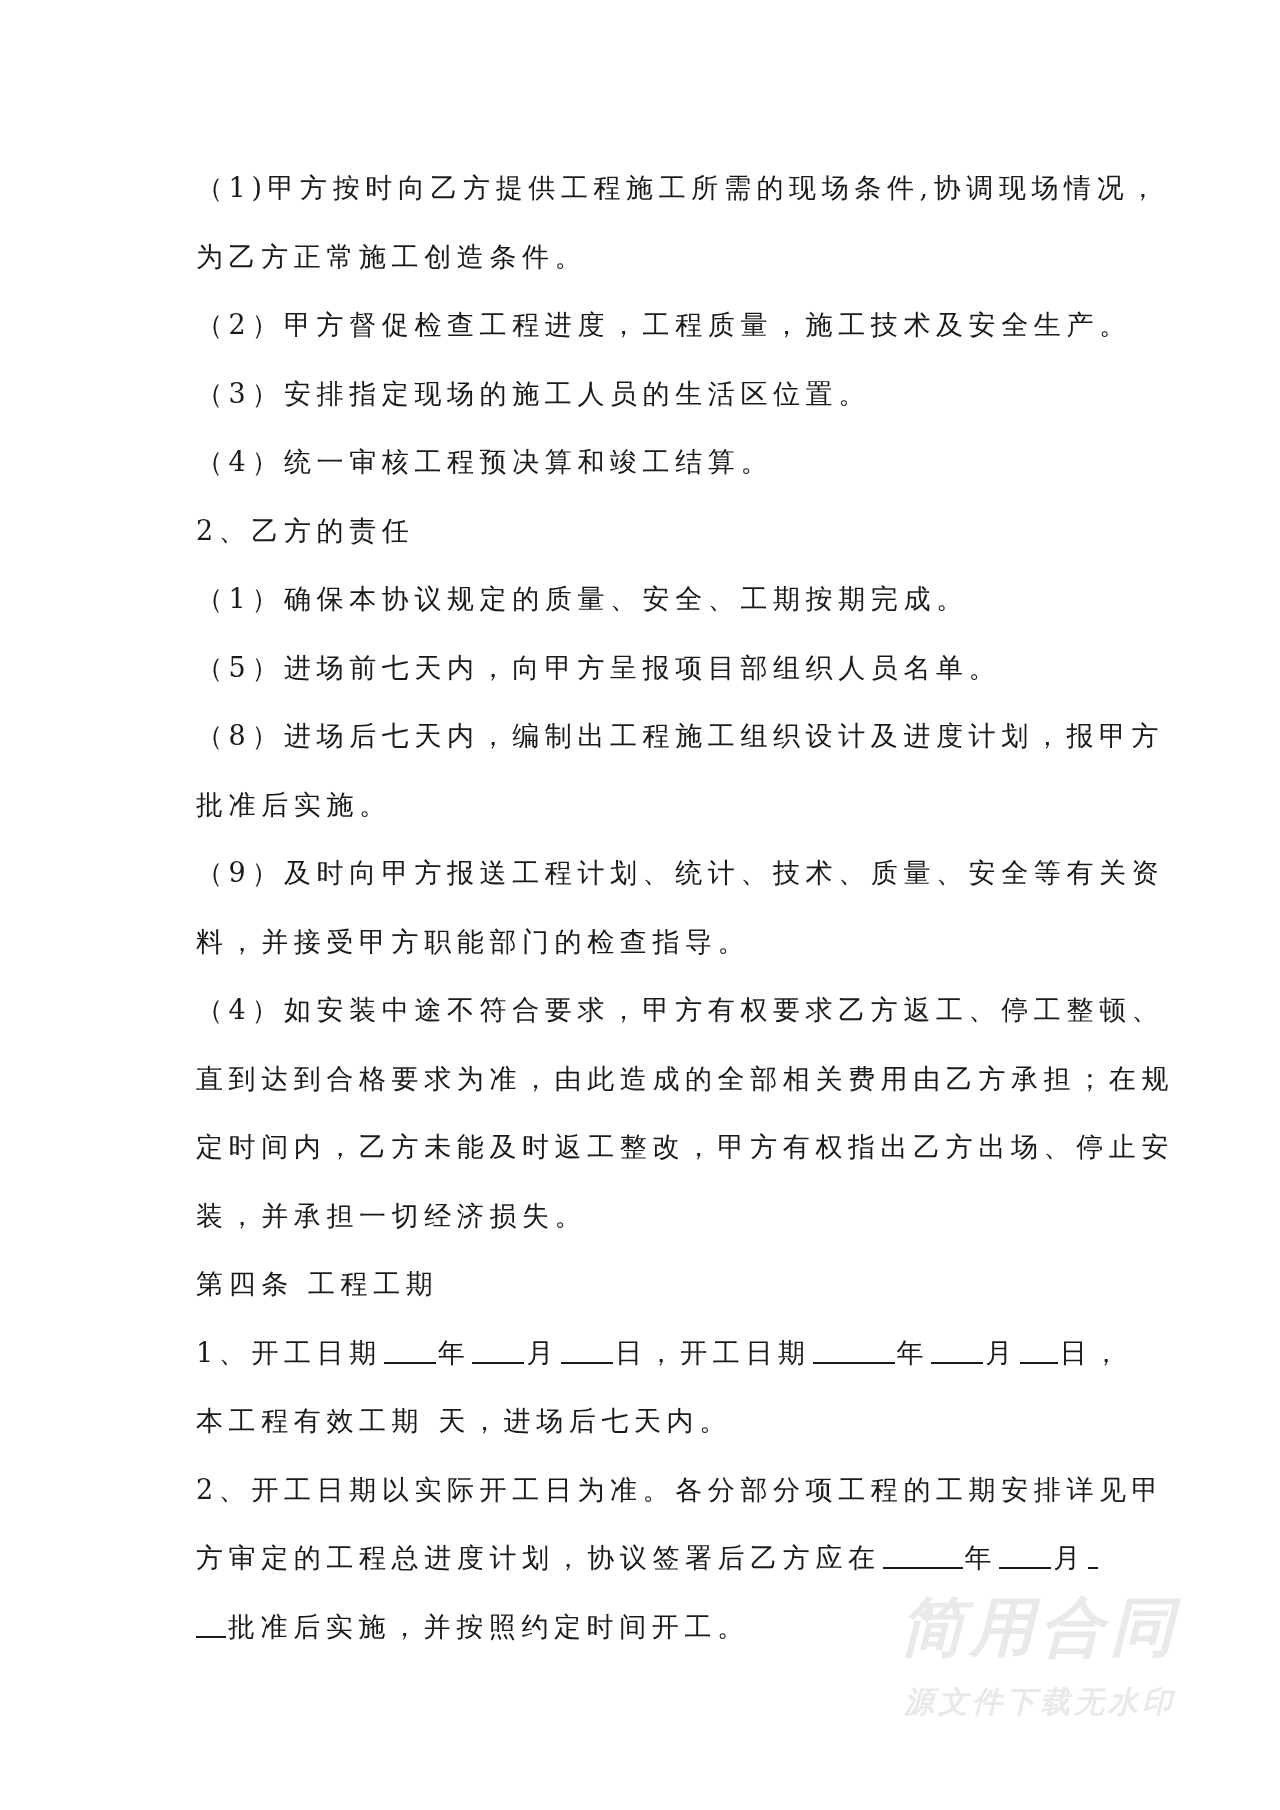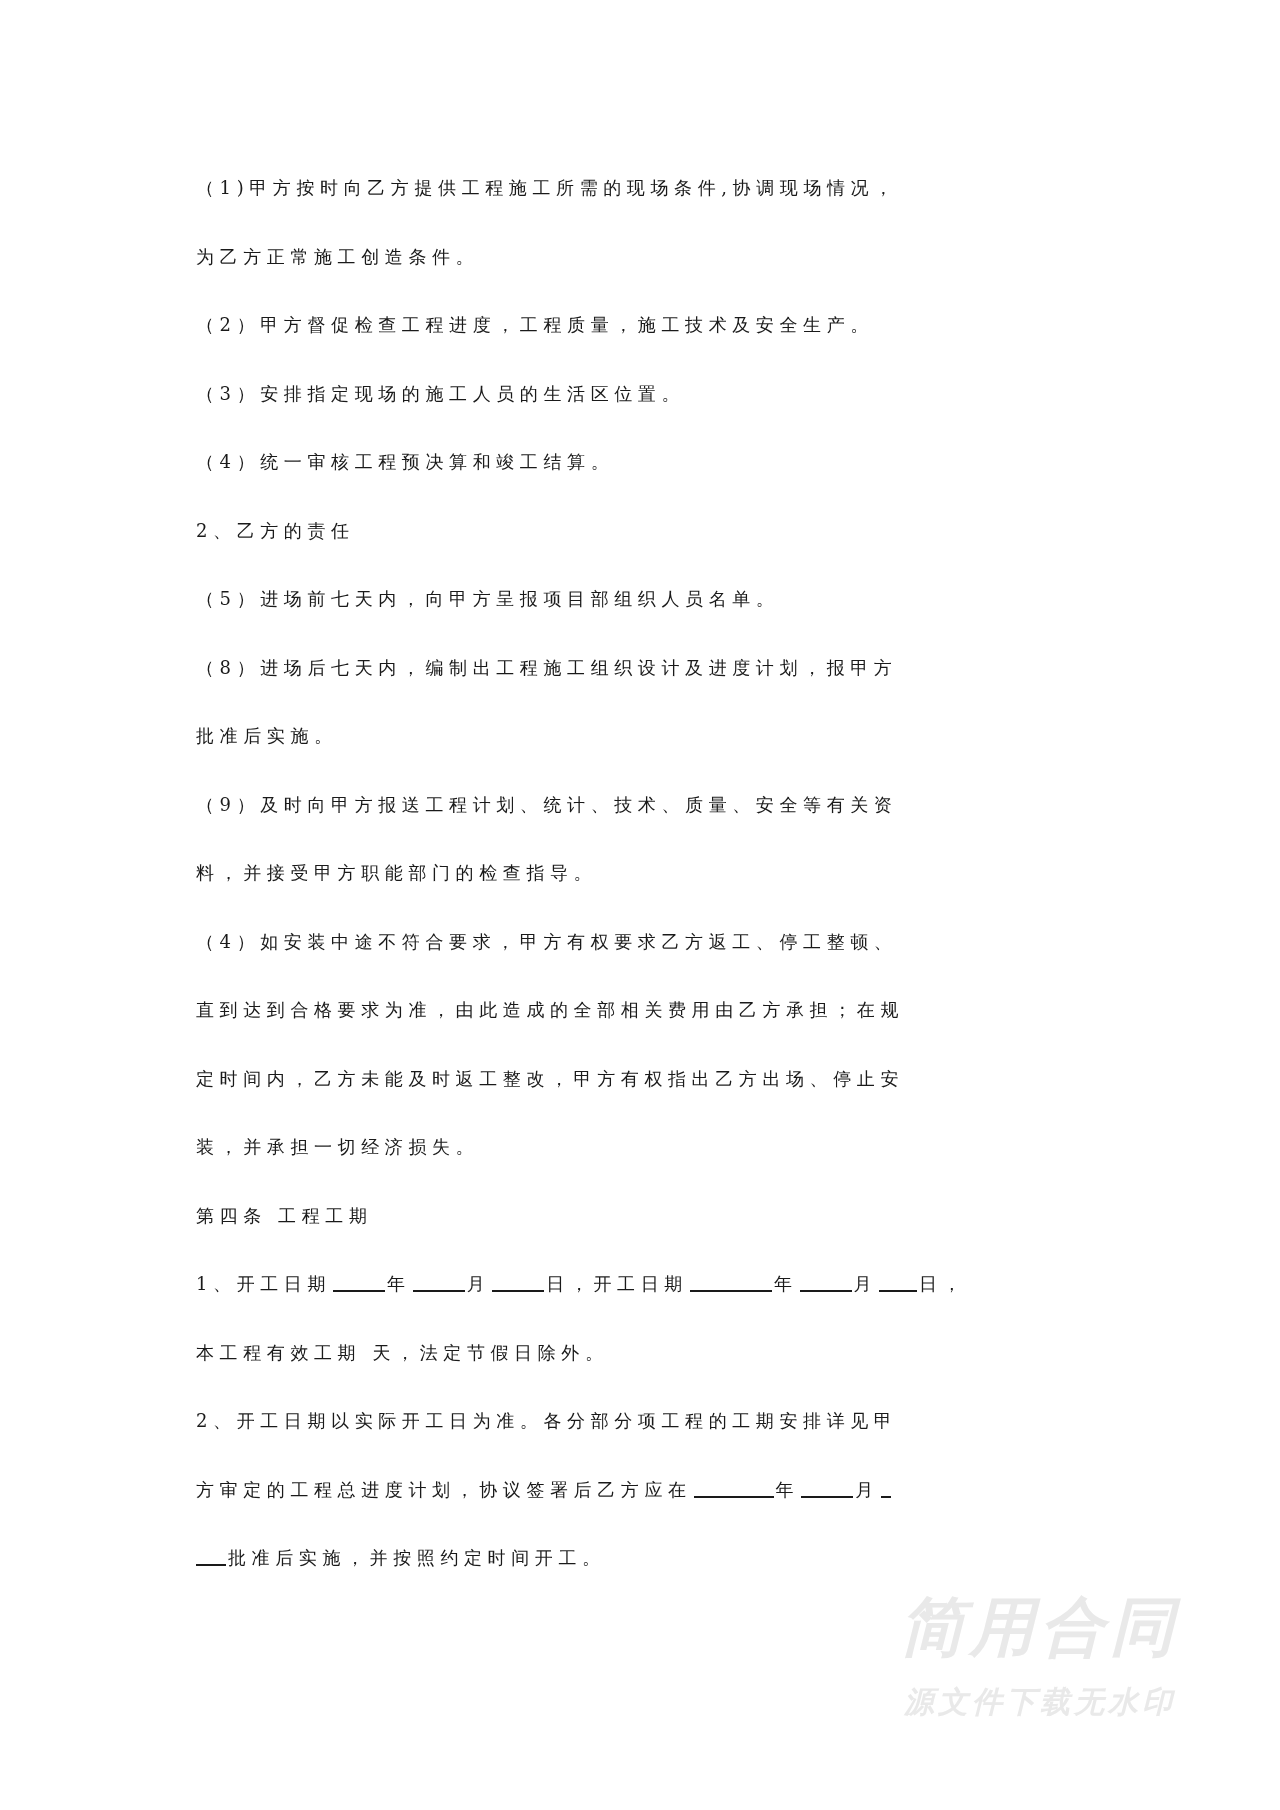--- a/index.html
+++ b/index.html
@@ -17,21 +17,21 @@
     }
     .page {
       position: absolute;
       left: 196px;
       top: 154px;
       width: 900px;
     }
     .line {
       height: 68.5px;
       line-height: 68px;
-      font-size: 18px;
+      font-size: 27px;
       letter-spacing: 5.6px;
       white-space: nowrap;
     }
     .blank {
       display: inline-block;
       border-bottom: 2px solid #1a1a1a;
       height: 20px;
       vertical-align: -2px;
       margin: 0 2px;
     }
@@ -63,36 +63,37 @@
 </head>
 <body>
 
 <div class="page">
   <div class="line">（1)甲方按时向乙方提供工程施工所需的现场条件,协调现场情况，</div>
   <div class="line">为乙方正常施工创造条件。</div>
   <div class="line">（2）甲方督促检查工程进度，工程质量，施工技术及安全生产。</div>
   <div class="line">（3）安排指定现场的施工人员的生活区位置。</div>
   <div class="line">（4）统一审核工程预决算和竣工结算。</div>
   <div class="line">2、乙方的责任</div>
+  <div class="line">（1）确保本协议规定的质量、安全、工期按期完成。</div>
   <div class="line">（5）进场前七天内，向甲方呈报项目部组织人员名单。</div>
   <div class="line">（8）进场后七天内，编制出工程施工组织设计及进度计划，报甲方</div>
   <div class="line">批准后实施。</div>
   <div class="line">（9）及时向甲方报送工程计划、统计、技术、质量、安全等有关资</div>
   <div class="line">料，并接受甲方职能部门的检查指导。</div>
   <div class="line">（4）如安装中途不符合要求，甲方有权要求乙方返工、停工整顿、</div>
   <div class="line">直到达到合格要求为准，由此造成的全部相关费用由乙方承担；在规</div>
   <div class="line">定时间内，乙方未能及时返工整改，甲方有权指出乙方出场、停止安</div>
   <div class="line">装，并承担一切经济损失。</div>
   <div class="line">第四条 工程工期</div>
 
   <div class="line">
     <span>1、开工日期</span><span class="blank" style="width:52px"></span><span>年</span><span class="blank" style="width:52px"></span><span>月</span><span class="blank" style="width:52px"></span><span>日，开工日期</span><span class="blank" style="width:82px"></span><span>年</span><span class="blank" style="width:52px"></span><span>月</span><span class="blank" style="width:38px"></span><span>日，</span>
   </div>
 
-  <div class="line">本工程有效工期 天，法定节假日除外。</div>
+  <div class="line">本工程有效工期 天，进场后七天内。</div>
   <div class="line">2、开工日期以实际开工日为准。各分部分项工程的工期安排详见甲</div>
 
   <div class="line">
     <span>方审定的工程总进度计划，协议签署后乙方应在</span><span class="blank" style="width:80px"></span><span>年</span><span class="blank" style="width:52px"></span><span>月</span><span class="blank" style="width:10px"></span>
   </div>
 
   <div class="line">
     <span class="blank" style="width:30px;margin-left:0"></span><span>批准后实施，并按照约定时间开工。</span>
   </div>
 </div>

